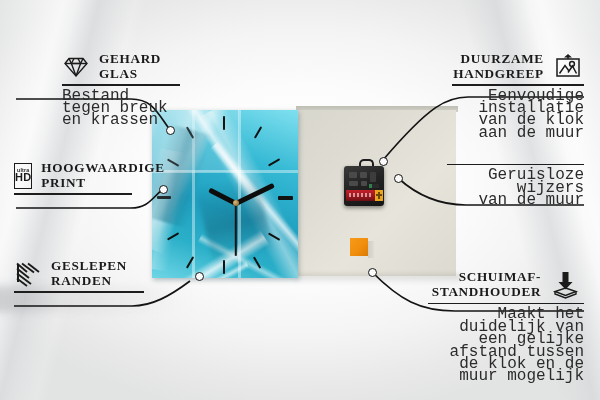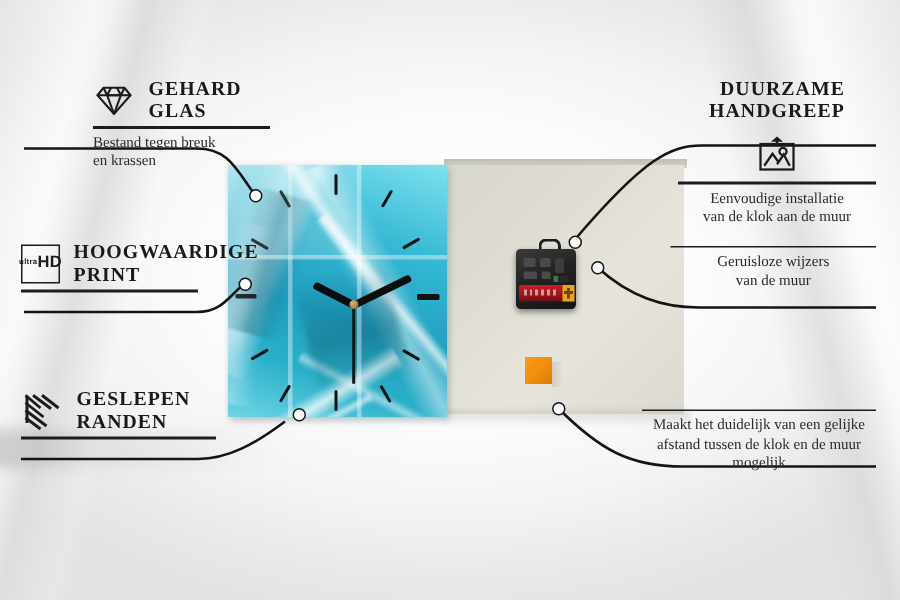--- a/index.html
+++ b/index.html
@@ -248,55 +248,55 @@
     box-sizing: border-box;
   }
 
   
   .feature { position: absolute; }
   .feature .head {
     display: flex;
     align-items: center;
     gap: 9px;
   }
-  .feature.right .head { flex-direction: column; justify-content: flex-start; }
+  .feature.right .head { flex-direction: row; justify-content: center; }
   .title {
     font-family: "Liberation Serif", serif;
     font-weight: bold;
     font-size: 13.2px;
     line-height: 14.6px;
     letter-spacing: .7px;
     color: #1a1a1a;
     text-transform: uppercase;
     white-space: pre-line;
   }
   .feature.right .title { text-align: right; }
   .divider {
     height: 1.4px;
     background: #1d1d1d;
     margin-top: 3px;
   }
   .desc {
-    font-family: Liberation Serif, serif;
-    font-size: 10px;
+    font-family: Liberation Mono, monospace;
+    font-size: 16px;
     line-height: 12.4px;
     color: #2b2b2b;
     margin-top: 4px;
     white-space: pre-line;
   }
-  .feature.right .desc { text-align: center; }
+  .feature.right .desc { text-align: right; }
   .icon { flex: 0 0 auto; display: block; }
 
   
   .hd-badge {
     width: 26px; height: 26px;
     border: 1.6px solid #1b1b1b;
     box-sizing: border-box;
     display: flex;
-    flex-direction: row;
+    flex-direction: column;
     align-items: center;
     justify-content: center;
     line-height: 1;
   }
   .hd-badge .hd-small {
     font-family: "Liberation Sans", sans-serif;
     font-size: 5.2px;
     font-weight: bold;
     letter-spacing: .2px;
     color: #1b1b1b;
@@ -481,18 +481,31 @@
 van de klok aan de muur</div>
   </div>
 
   <div class="feature right" style="left:447px;top:161px;width:137px;">
     <div class="divider" style="width:137px;"></div>
     <div class="desc">Geruisloze wijzers
 van de muur</div>
   </div>
 
   <div class="feature right" style="left:428px;top:270px;width:156px;">
+    <div class="head">
+      <div class="title">SCHUIMAF-
+STANDHOUDER</div>
+      <svg class="icon" width="30" height="30" viewBox="0 0 30 30">
+        <g fill="#1b1b1b" stroke="none">
+          <path d="M12.5,2 H18.5 V12 H22.5 L15.5,19.5 L8.5,12 H12.5 Z"></path>
+        </g>
+        <g fill="none" stroke="#1b1b1b" stroke-width="1.4">
+          <path d="M15.5,18 L26,21.5 L15.5,25.5 L5,21.5 Z"></path>
+          <path d="M5,21.5 L5,24 L15.5,28 L26,24 L26,21.5"></path>
+        </g>
+      </svg>
+    </div>
     <div class="divider" style="width:156px;"></div>
     <div class="desc">Maakt het duidelijk van een gelijke
 afstand tussen de klok en de muur mogelijk</div>
   </div>
 
 </div>
 
 </body></html>

